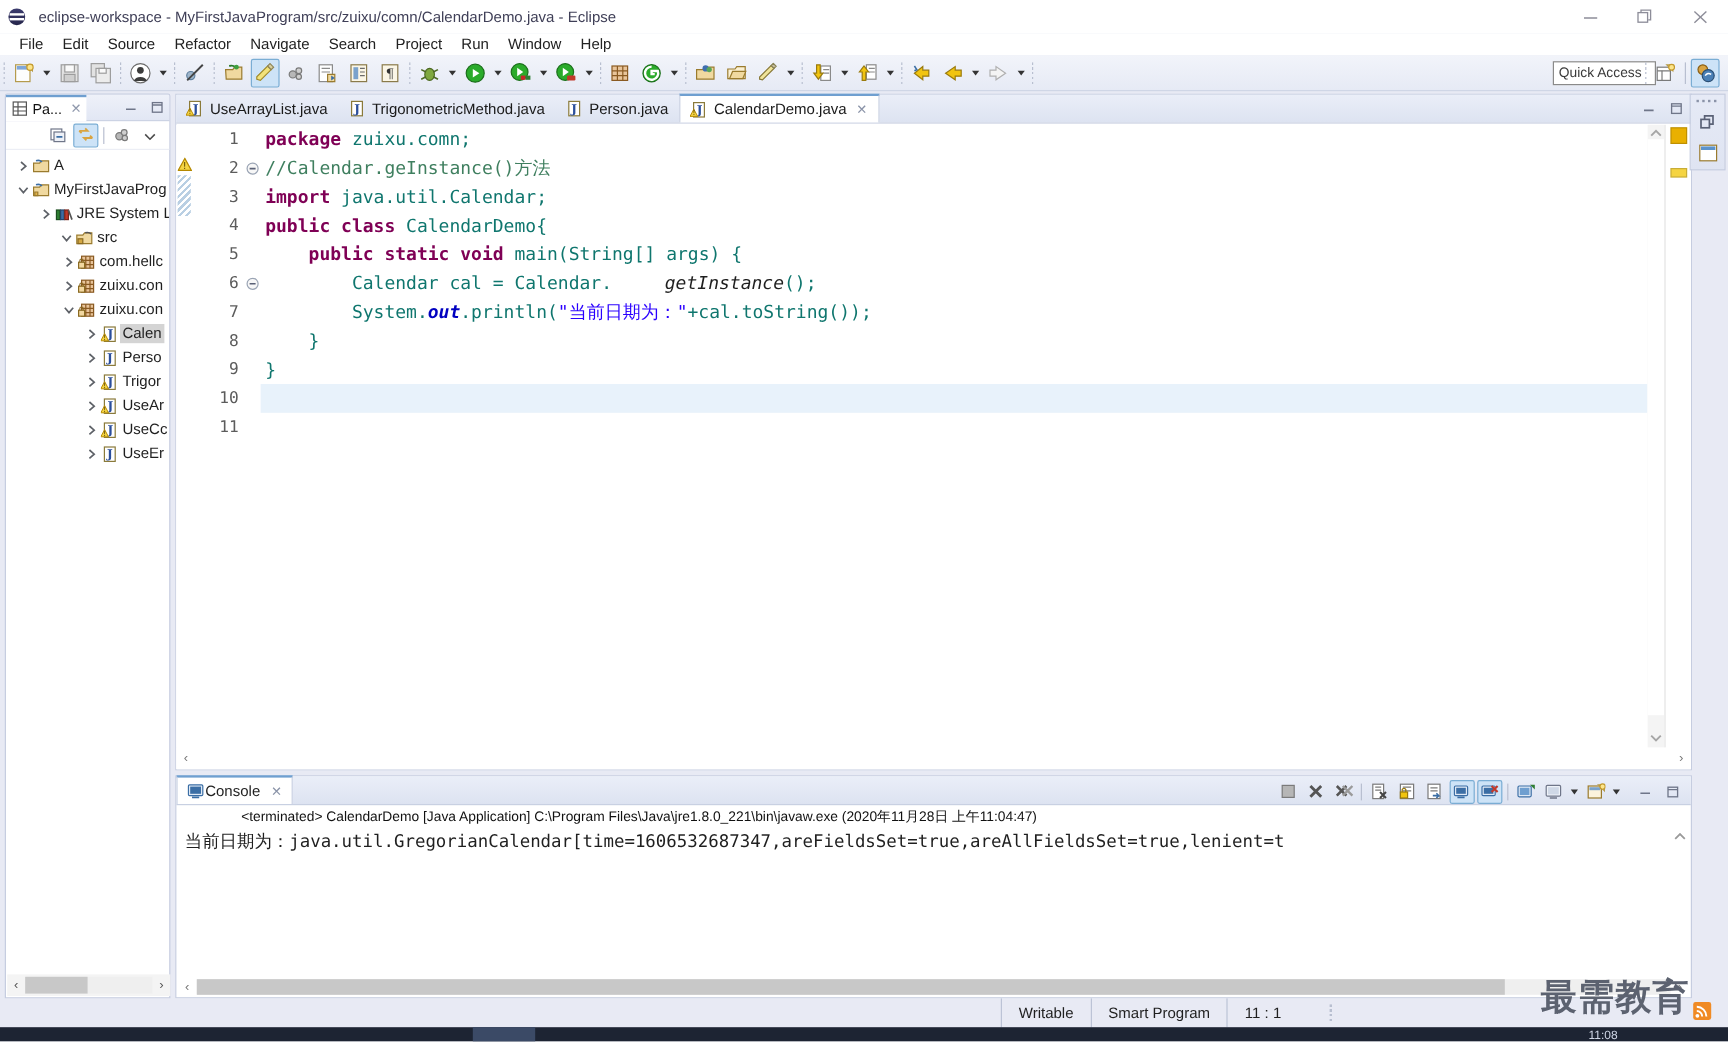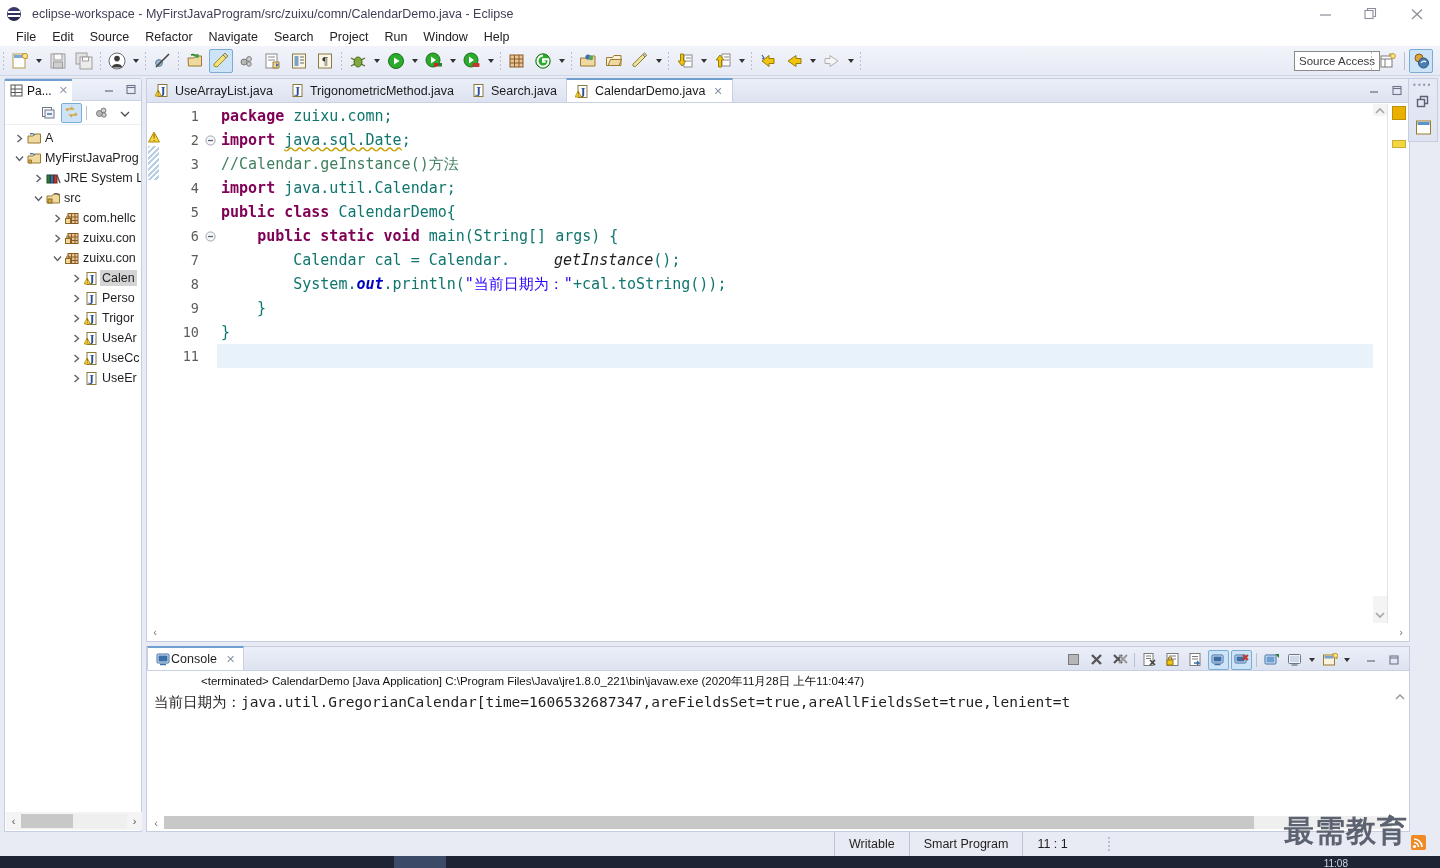--- a/index.html
+++ b/index.html
@@ -480,21 +480,21 @@
         <svg width="18" height="18">
             <path d="M7 3.5 v3 h-5 v5 h5 v3 l8 -5.5 z" fill="#f4f4f4" stroke="#b0b0b0"></path>
           </svg>
       </div>
       <div class="carat">
           <i></i>
         </div>
     </div>
     <div class="tsep"></div>
 
-    <div class="quick">Source Access</div>
+    <div class="quick">Quick Access</div>
     <div class="persp">
       <div class="tsep"></div>
       <div class="tbtn">
         <svg width="18" height="18">
             <rect x="2" y="4" width="11" height="11" fill="#fff" stroke="#7a7a7a"></rect>
             <line x1="2" y1="7" x2="13" y2="7" stroke="#7a7a7a"></line>
             <line x1="6" y1="7" x2="6" y2="15" stroke="#7a7a7a"></line>
             <path d="M10 2 l5 0 l0 5 z" fill="#f5e08a" stroke="#b59b4d"></path>
             <circle cx="14" cy="4" r="2.4" fill="#fde58a" stroke="#c49a2e"></circle>
           </svg>
@@ -607,21 +607,21 @@
           <span class="ticon">
             <svg width="15" height="15">
               <rect x="1" y="4" width="3" height="8" fill="#2e7d32" stroke="#1b4d1f"></rect>
               <rect x="4.5" y="4" width="3" height="8" fill="#3b6ea5" stroke="#23456b"></rect>
               <rect x="8" y="4" width="3" height="8" fill="#c0392b" stroke="#7a231a"></rect>
               <path d="M11 4 l3 8" stroke="#555" stroke-width="1.4"></path>
             </svg>
           </span>
           <span class="tlabel">JRE System L</span>
         </div>
-        <div class="trow" style="padding-left: 27px;">
+        <div class="trow" style="padding-left: 44px;">
           <span class="tarrow">
             <svg width="9" height="9">
               <path d="M1 2.5 l3.5 4 l3.5 -4" fill="none" stroke="#5e6268" stroke-width="1.4"></path>
             </svg>
           </span>
           <span class="ticon">
             <svg width="15" height="15">
               <path d="M1 5 h5 l1.5 -2 h6 v9 h-12.5 z" fill="#f0d9a0" stroke="#9a7b2e"></path>
               <rect x="2" y="8" width="4" height="4" fill="#d4a843" stroke="#8a6a22"></rect>
               <path d="M8 3 q3 -1 5 1" stroke="#555" stroke-width="1.2" fill="none"></path>
@@ -811,21 +811,21 @@
           </span>
           <span>TrigonometricMethod.java</span>
         </div>
         <div class="ed-tab">
           <span class="jicon">
             <svg width="15" height="15">
               <rect x="3" y="1.5" width="9" height="12" fill="#fff" stroke="#8a7a3a"></rect>
               <text x="7.5" y="11" font-size="10" font-weight="bold" text-anchor="middle" fill="#2a4e9b" font-family="DejaVu Serif, serif">J</text>
             </svg>
           </span>
-          <span>Search.java</span>
+          <span>Person.java</span>
         </div>
         <div class="ed-tab active">
           <span class="jicon">
             <svg width="15" height="15">
               <rect x="3" y="1.5" width="9" height="12" fill="#fff" stroke="#8a7a3a"></rect>
               <text x="8" y="11" font-size="10" font-weight="bold" text-anchor="middle" fill="#2a4e9b" font-family="DejaVu Serif, serif">J</text>
               <path d="M3.2 7 L6.4 13 H0 Z" fill="#f5d442" stroke="#b58900" stroke-width="0.8"></path>
               <text x="3.2" y="12.2" font-size="6" text-anchor="middle" fill="#4a3800" font-family="DejaVu Sans, sans-serif">!</text>
             </svg>
           </span>
@@ -888,21 +888,20 @@
             </svg>
           </div>
           <div style="height: 24px; display: flex; align-items: center; justify-content: center;"></div>
           <div style="height: 24px; display: flex; align-items: center; justify-content: center;"></div>
           <div style="height: 24px; display: flex; align-items: center; justify-content: center;"></div>
           <div style="height: 24px; display: flex; align-items: center; justify-content: center;"></div>
           <div style="height: 24px; display: flex; align-items: center; justify-content: center;"></div>
         </div>
       <div class="codearea" id="code" style="left:70px;">
           <div class="cline"><span class="kw">package</span><span class="pln"> zuixu.comn;</span></div>
-          <div class="cline"><span class="kw">import</span><span class="pln"> </span><span class="pln squiggle">java.sql.Date</span><span class="pln">;</span></div>
           <div class="cline"><span class="cm">//Calendar.geInstance()方法</span></div>
           <div class="cline"><span class="kw">import</span><span class="pln"> java.util.Calendar;</span></div>
           <div class="cline"><span class="kw">public</span><span class="pln"> </span><span class="kw">class</span><span class="pln"> CalendarDemo{</span></div>
           <div class="cline"><span class="pln">    </span><span class="kw">public</span><span class="pln"> </span><span class="kw">static</span><span class="pln"> </span><span class="kw">void</span><span class="pln"> main(String[] args) {</span></div>
           <div class="cline"><span class="pln">        Calendar cal = Calendar.</span><span class="mth">getInstance</span><span class="pln">();</span></div>
           <div class="cline"><span class="pln">        System.</span><span class="fld">out</span><span class="pln">.println(</span><span class="str">"当前日期为："</span><span class="pln">+cal.toString());</span></div>
           <div class="cline"><span class="pln">    }</span></div>
           <div class="cline"><span class="pln">}</span></div>
           <div class="cline caret"><span class="pln"></span></div>
         </div>

